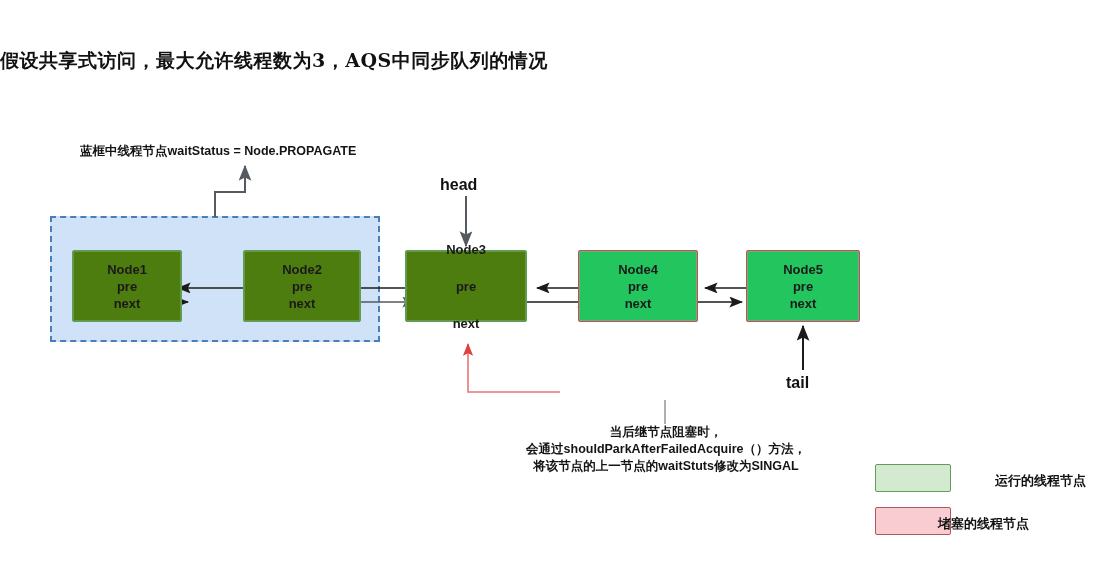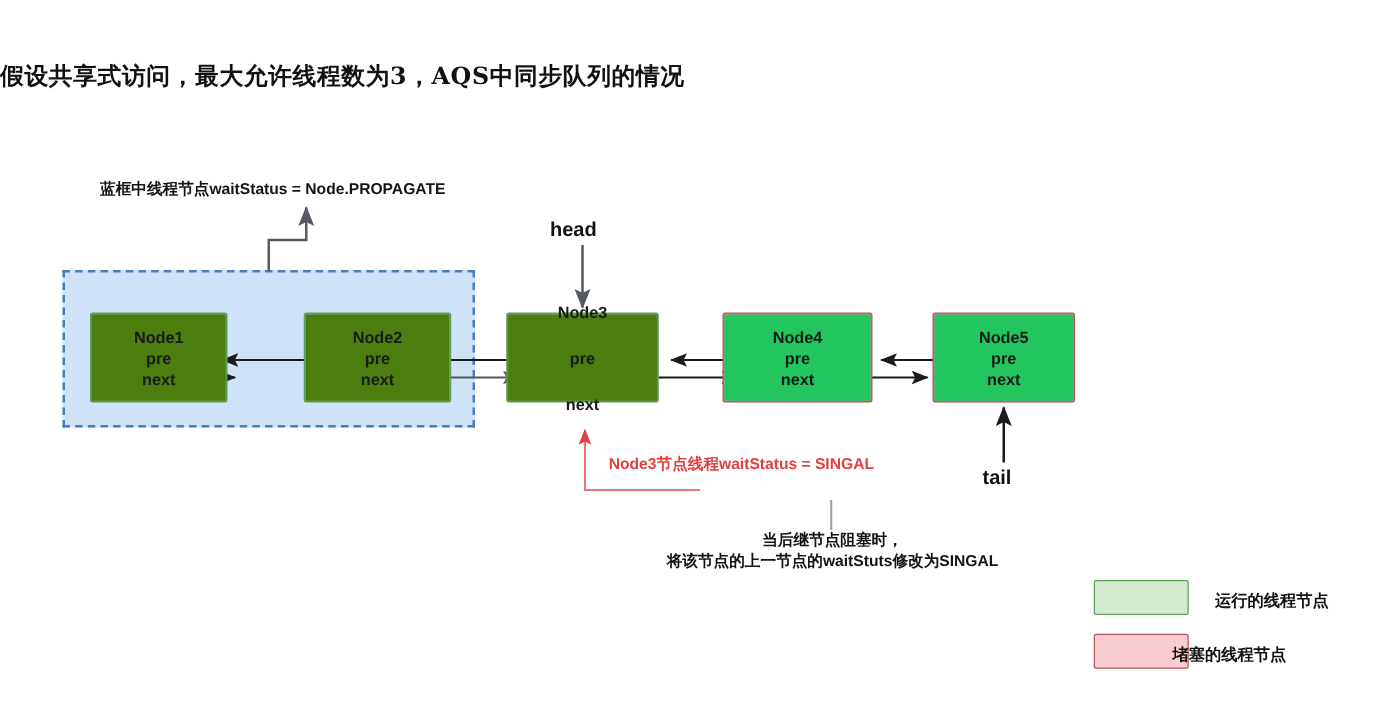--- a/index.html
+++ b/index.html
@@ -175,30 +175,30 @@
     <span class="ln">pre</span>
     <span class="ln">next</span>
   </div>
 
   <div class="abs plain-label" style="left:440px;top:176px;">head</div>
 
   <div class="abs plain-label" style="left:786px;top:374px;">tail</div>
 
   <div class="abs anno-black" style="left:80px;top:143px;">蓝框中线程节点waitStatus = Node.PROPAGATE</div>
 
-  <div class="abs anno-red" style="left:487px;top:363px;">Node3节点线程waitStatus = SINGAL</div>
 
   <div class="abs anno-block" style="left:496px;top:424px;width:340px;">
     <div>当后继节点阻塞时，</div>
+    <div>会通过shouldParkAfterFailedAcquire（）方法，</div>
     <div>将该节点的上一节点的waitStuts修改为SINGAL</div>
   </div>
 
   <div class="abs" style="left:875px;top:464px;">
     <div class="legend-swatch run"></div>
   </div>
-  <div class="abs legend-text" style="left:972px;top:472px;">运行的线程节点</div>
+  <div class="abs legend-text" style="left:995px;top:472px;">运行的线程节点</div>
 
   <div class="abs" style="left:875px;top:507px;">
     <div class="legend-swatch block"></div>
   </div>
   <div class="abs legend-text" style="left:938px;top:515px;">堵塞的线程节点</div>
 
 </div>
 
 </body></html>

